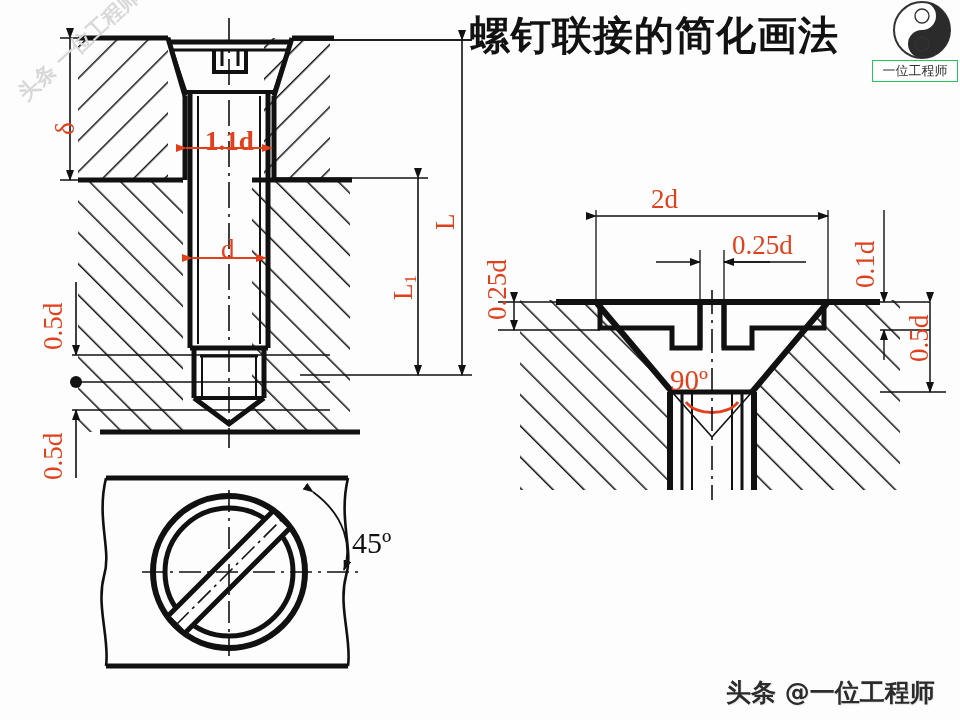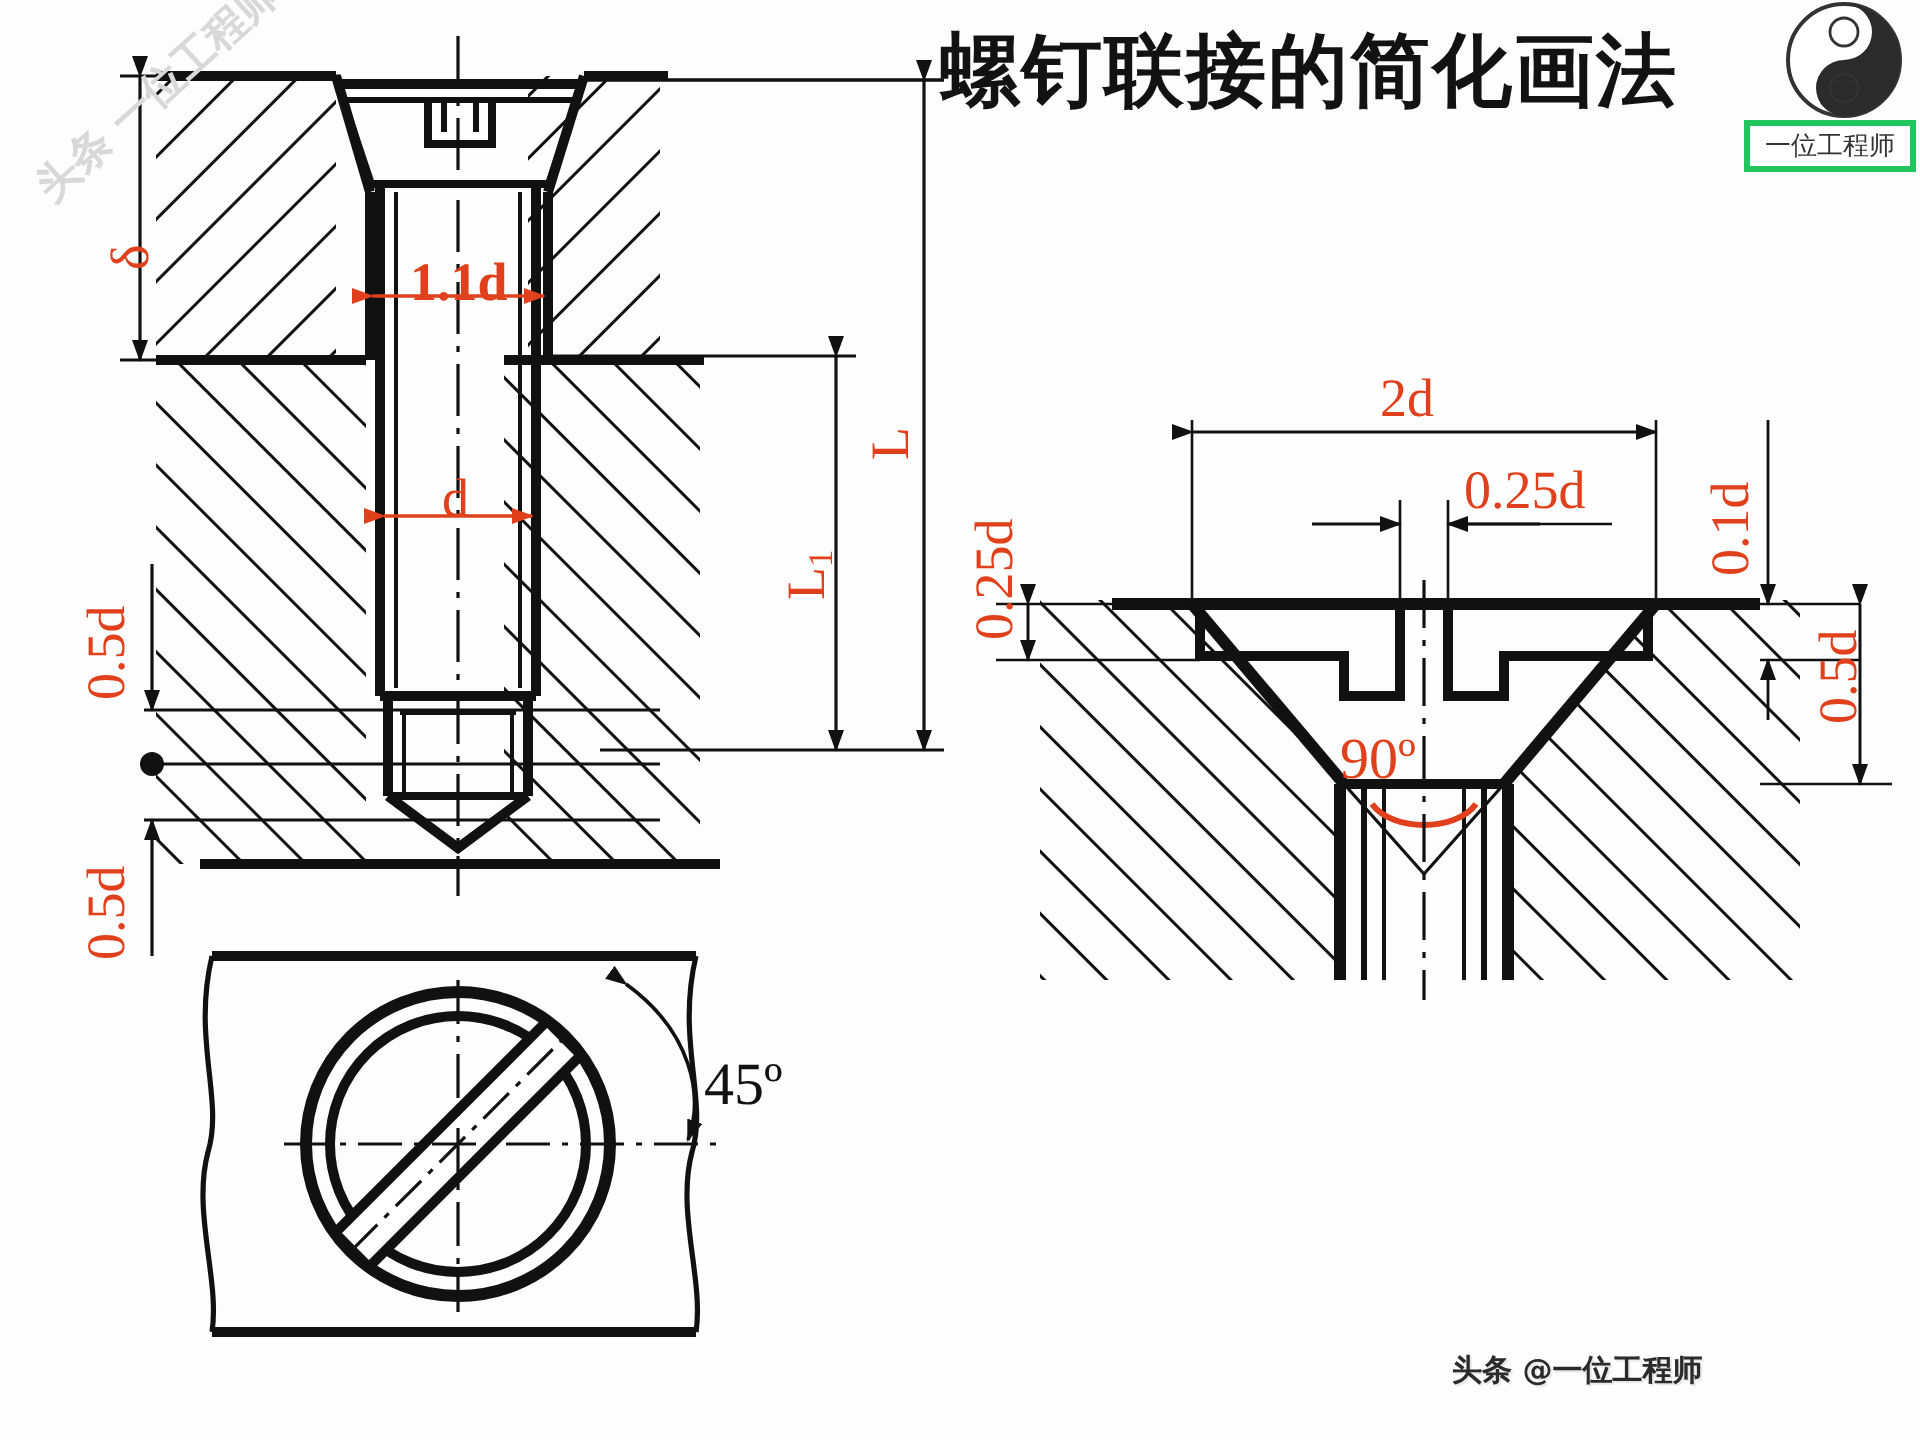--- a/index.html
+++ b/index.html
@@ -34,36 +34,36 @@
     font-weight: 700;
     color: #121212;
     letter-spacing: 1px;
     white-space: nowrap;
   }
   .footer {
     position: absolute;
     left: 726px;
     top: 676px;
     font-family: "DejaVu Sans", "Liberation Sans", sans-serif;
-    font-size: 15px;
+    font-size: 25px;
     font-weight: 700;
     color: #2b2b2b;
     white-space: nowrap;
     text-shadow: 1px 1px 0 #e9e9e9;
   }
   .logo-caption {
     position: absolute;
     left: 872px;
     top: 60px;
     width: 86px;
     text-align: center;
     font-family: "DejaVu Sans", "Liberation Sans", sans-serif;
     font-size: 13px;
     color: #333;
-    border: 3px solid #22c55e;
+    border: 1px solid #22c55e;
     background: #fff;
     padding: 1px 0;
     white-space: nowrap;
     box-sizing: border-box;
   }
   .wm {
     position: absolute;
     color: #d8d8d8;
     font-family: "DejaVu Sans", "Liberation Sans", sans-serif;
     font-weight: 700;
@@ -366,21 +366,21 @@
   <div class="dim vert" style="left:390px; top:300px;">
     <span>L</span><span class="sub">1</span>
   </div>
 
   <div class="dim vert" style="left:40px; top:350px;">0.5d</div>
 
   <div class="dim vert" style="left:40px; top:480px;">0.5d</div>
 
   <div class="blk" style="left:352px; top:528px;">45º</div>
 
-  <div class="dim" style="left:690px; top:186px;text-align:right;">2d</div>
+  <div class="dim" style="left:651px; top:186px;text-align:right;">2d</div>
 
   <div class="dim vert" style="left:484px; top:320px;">0.25d</div>
 
   <div class="dim" style="left:732px; top:232px;">0.25d</div>
 
   <div class="dim vert" style="left:852px; top:288px;">0.1d</div>
 
   <div class="dim vert" style="left:906px; top:362px;">0.5d</div>
 
   <div class="dim" style="left:670px; top:366px; font-size:29px;">90º</div>

